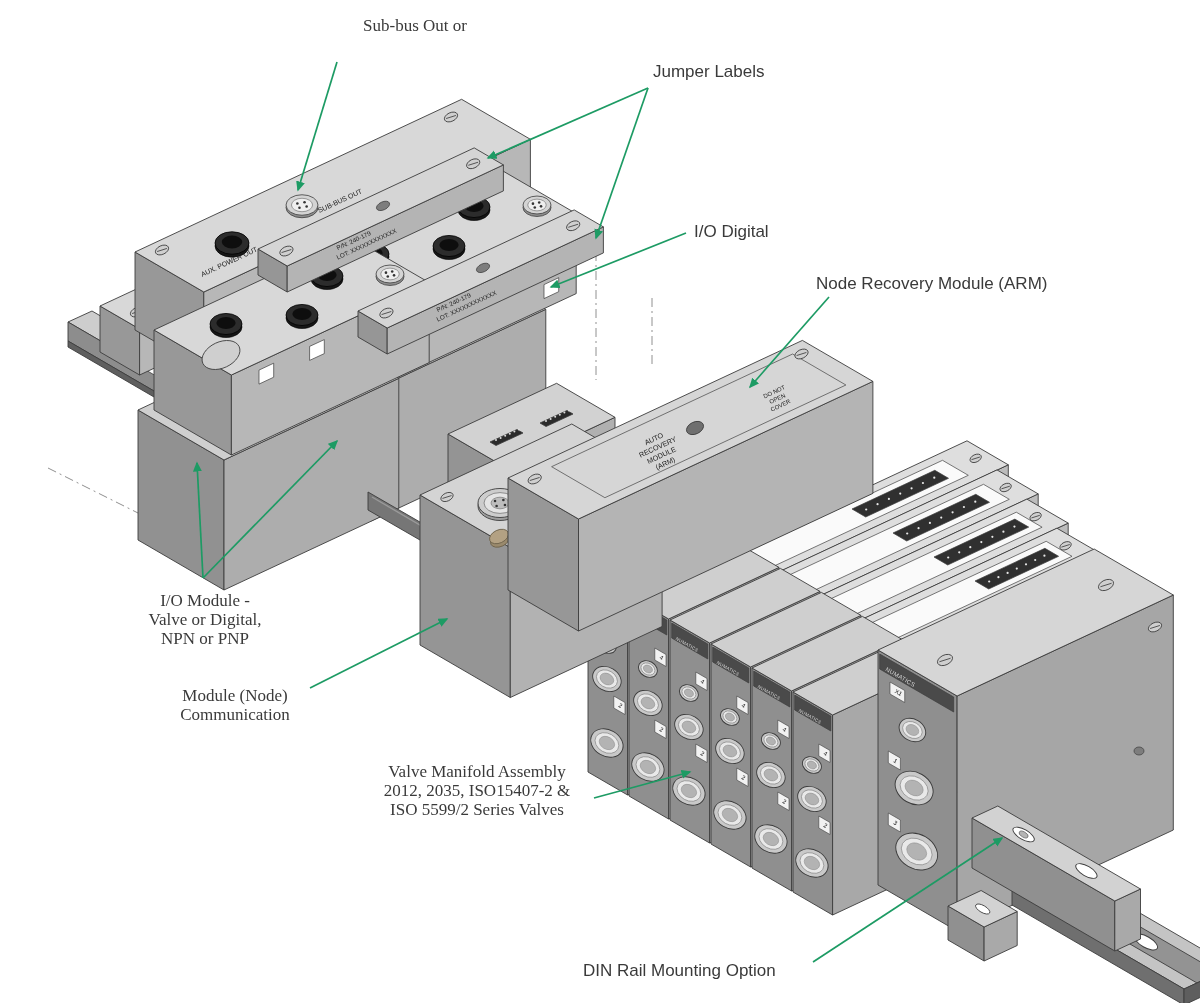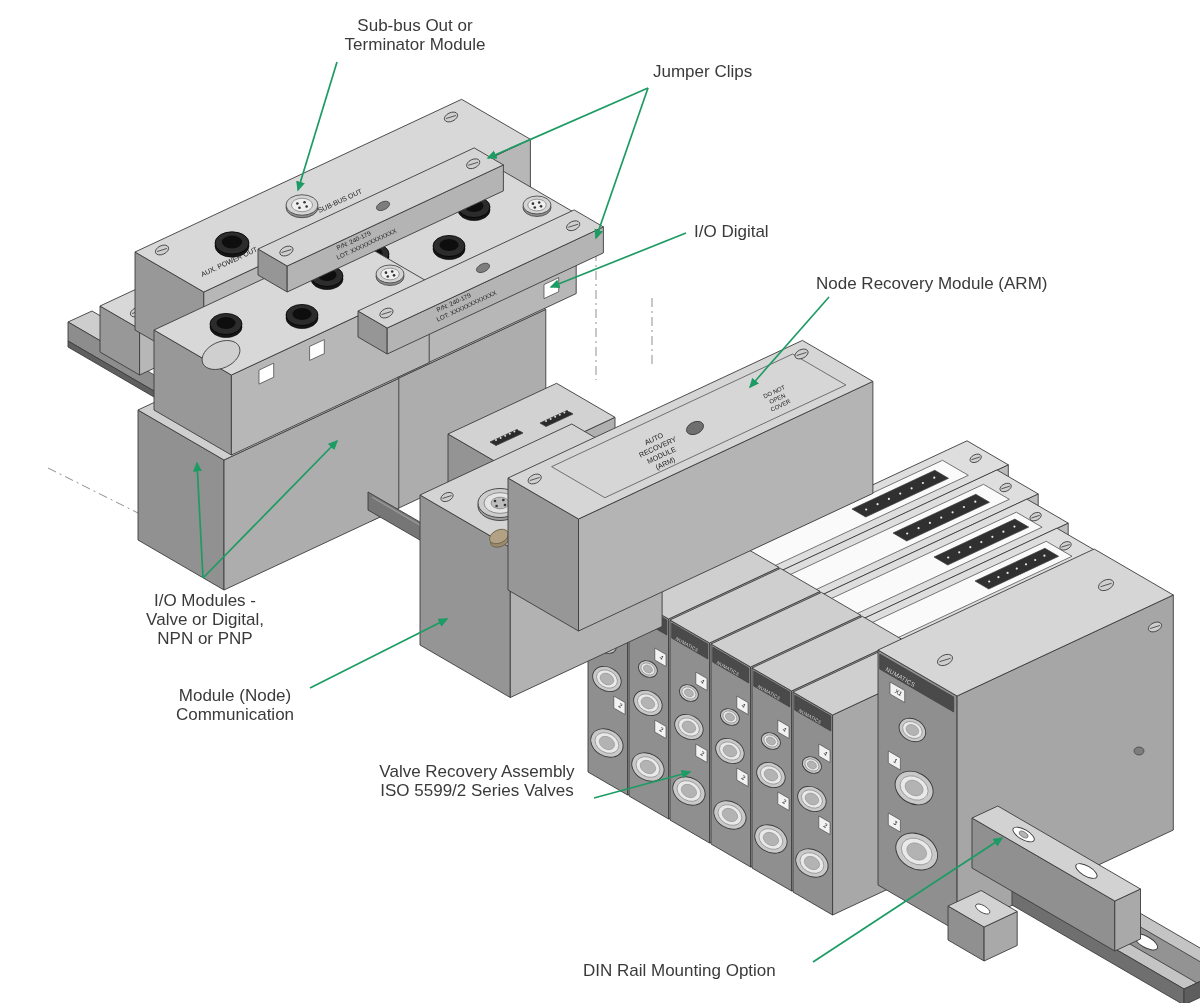--- a/index.html
+++ b/index.html
@@ -3,21 +3,21 @@
 <meta charset="utf-8">
 <style>
   html,body{margin:0;padding:0;background:#fff;}
   body{width:1200px;height:1003px;position:relative;overflow:hidden;
        font-family:"Liberation Sans",sans-serif;}
   #scene{position:absolute;left:0;top:0;width:1200px;height:1003px;}
   svg{font-family:"Liberation Sans",sans-serif;}
   .callouts{position:absolute;left:0;top:0;width:1200px;height:1003px;
             pointer-events:none;font-size:17px;line-height:19px;color:#3a3a3a;}
   .co{position:absolute;}
-  .ctr{text-align:center;}
+  .ctr{text-align:center;font-family:Liberation Serif, serif;}
 </style>
 </head>
 <body>
 
 <svg id="scene" viewBox="0 0 1200 1003">
   <defs>
     <marker id="arrowG" markerWidth="11" markerHeight="10" refX="8.5" refY="4.5" orient="auto" markerUnits="userSpaceOnUse">
       <path d="M0,0 L10,4.5 L0,9 z" fill="#1d9b64"></path>
     </marker>
   </defs>
@@ -639,40 +639,40 @@
       <line x1="203" y1="578" x2="337" y2="441" stroke="#1d9b64" stroke-width="1.7" marker-end="url(#arrowG)"></line>
       <line x1="310" y1="688" x2="447" y2="619" stroke="#1d9b64" stroke-width="1.7" marker-end="url(#arrowG)"></line>
       <line x1="594" y1="798" x2="690" y2="772" stroke="#1d9b64" stroke-width="1.7" marker-end="url(#arrowG)"></line>
       <line x1="813" y1="962" x2="1002" y2="838" stroke="#1d9b64" stroke-width="1.7" marker-end="url(#arrowG)"></line>
     </g>
   </svg>
 
 <div class="callouts">
   <div class="co ctr" style="left:280px;top:16px;width:270px">
     <div>Sub-bus Out or</div>
-    <div>Terminator Module</div>
   </div>
   <div class="co" style="left:653px;top:62px;width:180px">
-    <div>Jumper Clips</div>
+    <div>Jumper Labels</div>
   </div>
   <div class="co" style="left:694px;top:222px;width:140px">
     <div>I/O Digital</div>
   </div>
   <div class="co" style="left:816px;top:274px;width:280px">
     <div>Node Recovery Module (ARM)</div>
   </div>
   <div class="co ctr" style="left:75px;top:591px;width:260px">
-    <div>I/O Modules -</div>
+    <div>I/O Module -</div>
     <div>Valve or Digital,</div>
     <div>NPN or PNP</div>
   </div>
   <div class="co ctr" style="left:105px;top:686px;width:260px">
     <div>Module (Node)</div>
     <div>Communication</div>
   </div>
   <div class="co ctr" style="left:347px;top:762px;width:260px">
-    <div>Valve Recovery Assembly</div>
+    <div>Valve Manifold Assembly</div>
+    <div>2012, 2035, ISO15407-2 &amp;</div>
     <div>ISO 5599/2 Series Valves</div>
   </div>
   <div class="co" style="left:583px;top:961px;width:240px">
     <div>DIN Rail Mounting Option</div>
   </div>
 </div>
 
 </body></html>

